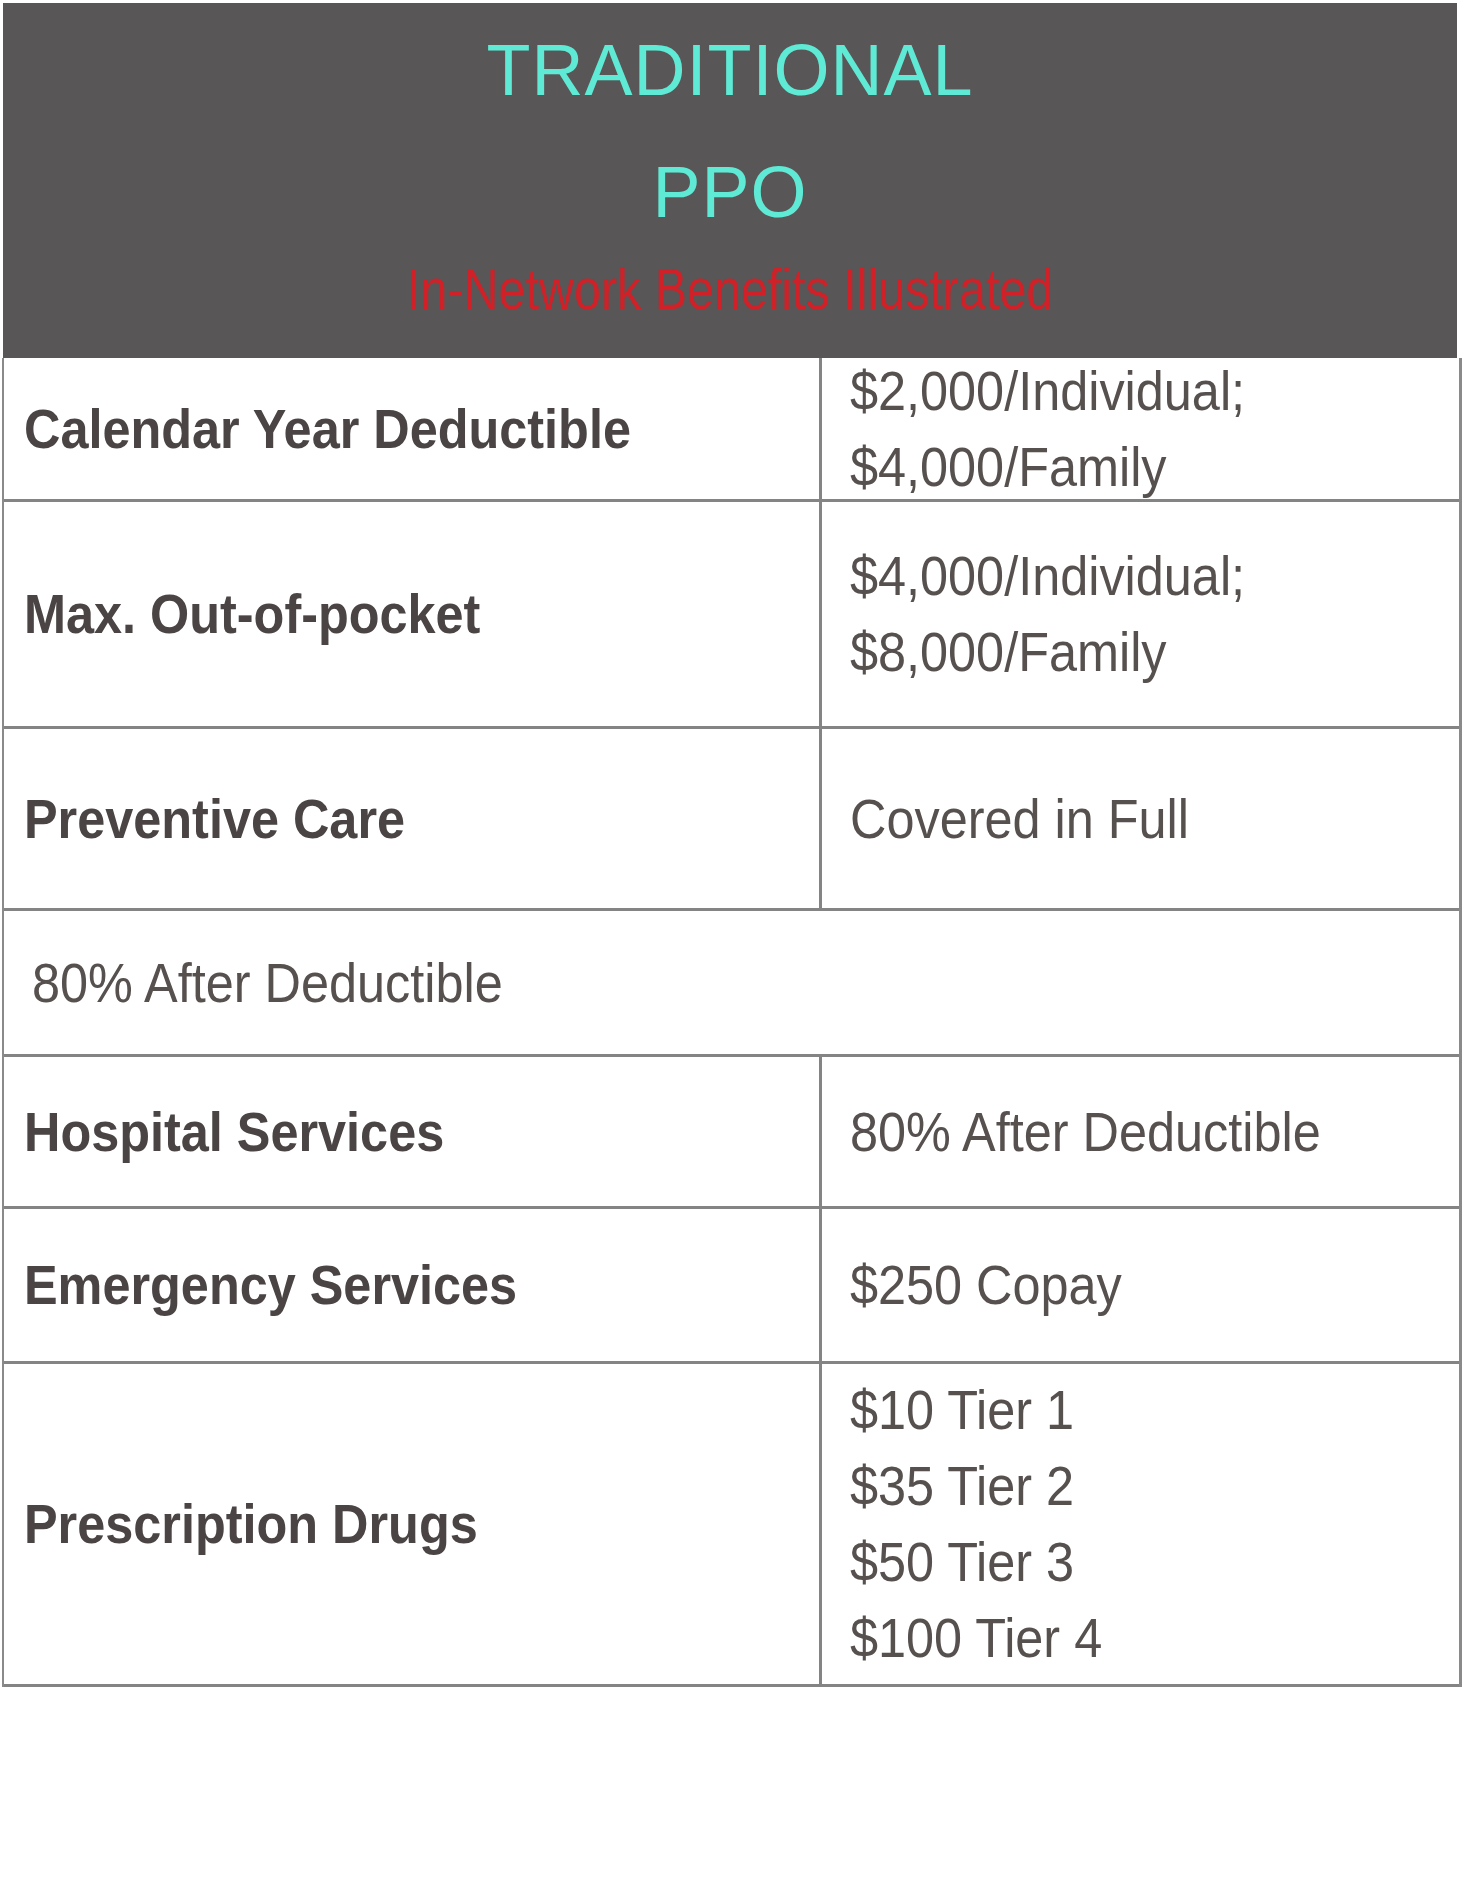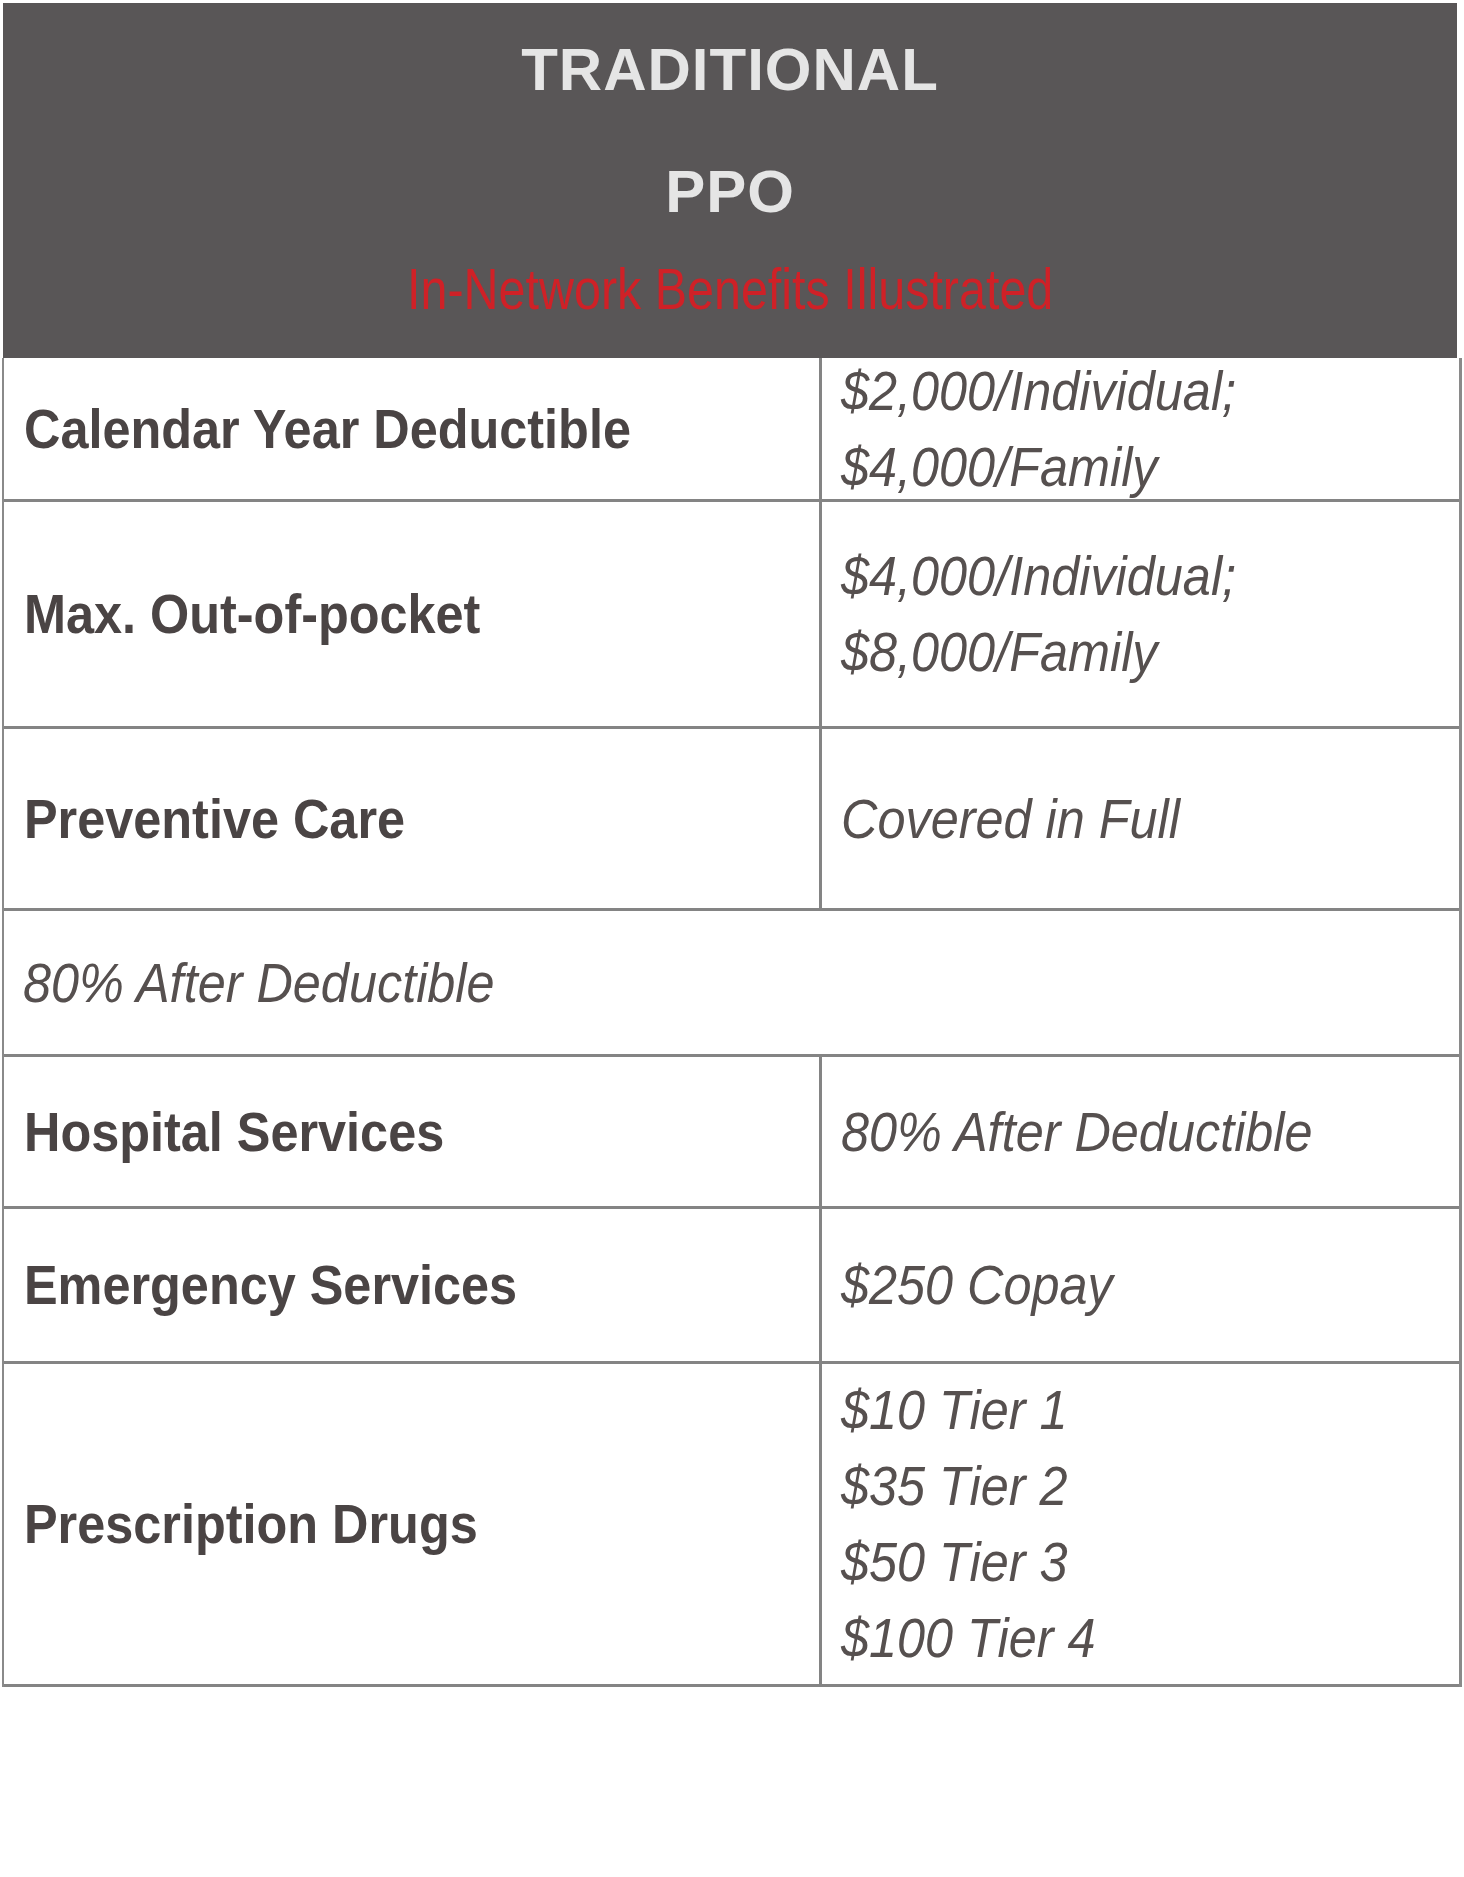--- a/index.html
+++ b/index.html
@@ -8,39 +8,39 @@
     font-family:"Liberation Sans",sans-serif;overflow:hidden;
   }
   
   .hdr{
     position:absolute;left:3px;top:3px;width:1454px;height:355px;
     background:#595657;
     display:flex;flex-direction:column;align-items:center;
     padding-top:6px;box-sizing:border-box;
   }
   .title{
-    color:#e5e5e5;font-weight:bold;font-size:60px;line-height:122px;
+    color:#5eead4;font-weight:normal;font-size:72px;line-height:122px;
     letter-spacing:1px;white-space:nowrap;
   }
   .subtitle{
     color:#cf2127;font-size:57px;line-height:60px;margin-top:6px;
     transform:scaleX(0.85);transform-origin:center center;white-space:nowrap;
   }
   
   .tbl{
     position:absolute;left:2px;top:358px;width:1460px;box-sizing:border-box;
     border-left:2px solid #8a8a8a;border-right:3px solid #8a8a8a;
     background:#ffffff;
   }
   .row{display:flex;border-bottom:3px solid #848484;box-sizing:border-box;}
   .r1{height:144px}.r2{height:227px}.r3{height:182px}.r4{height:186px}
   .r5{height:146px}.r6{height:152px}.r7{height:155px}.r8{height:323px}
   .cell{display:flex;align-items:center;box-sizing:border-box;min-width:0;}
   .lbl{flex:0 0 818px;border-right:3px solid #848484;padding-left:20px;}
-  .val{flex:1;padding-left:19px;font-style:italic;}
+  .val{flex:1;padding-left:28px;}
   .ctext{
     display:inline-block;transform:scaleX(0.9);transform-origin:left center;
     white-space:nowrap;
   }
   .lbl .ctext{font-weight:bold;color:#4a4444;font-size:56px;line-height:70px;}
   .val .ctext{color:#56504f;font-size:56px;line-height:76px;}
   .vlines{display:flex;flex-direction:column;}
 </style>
 </head>
 <body>

